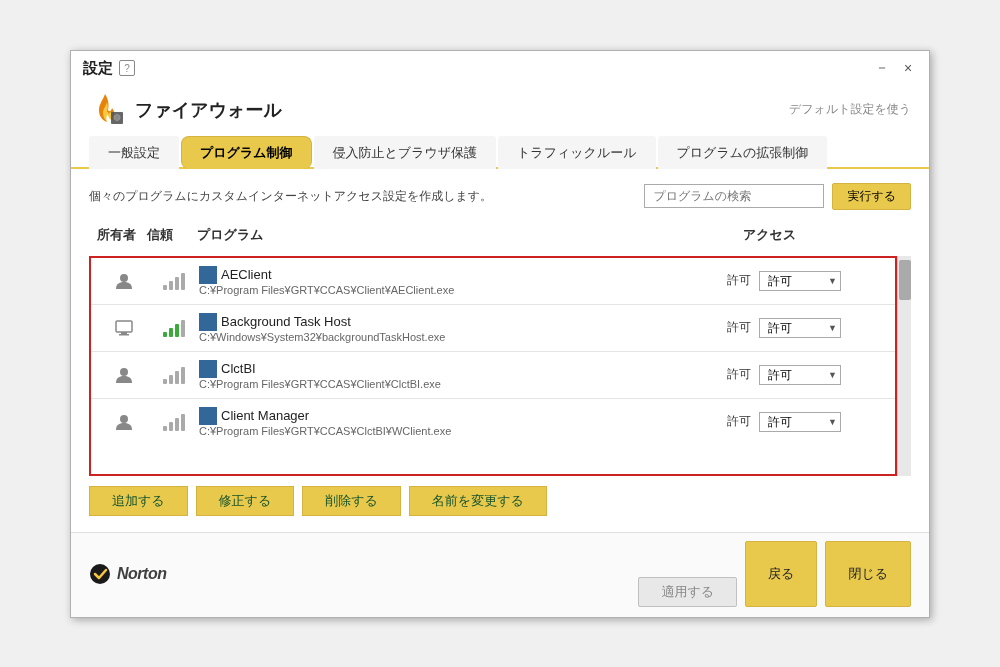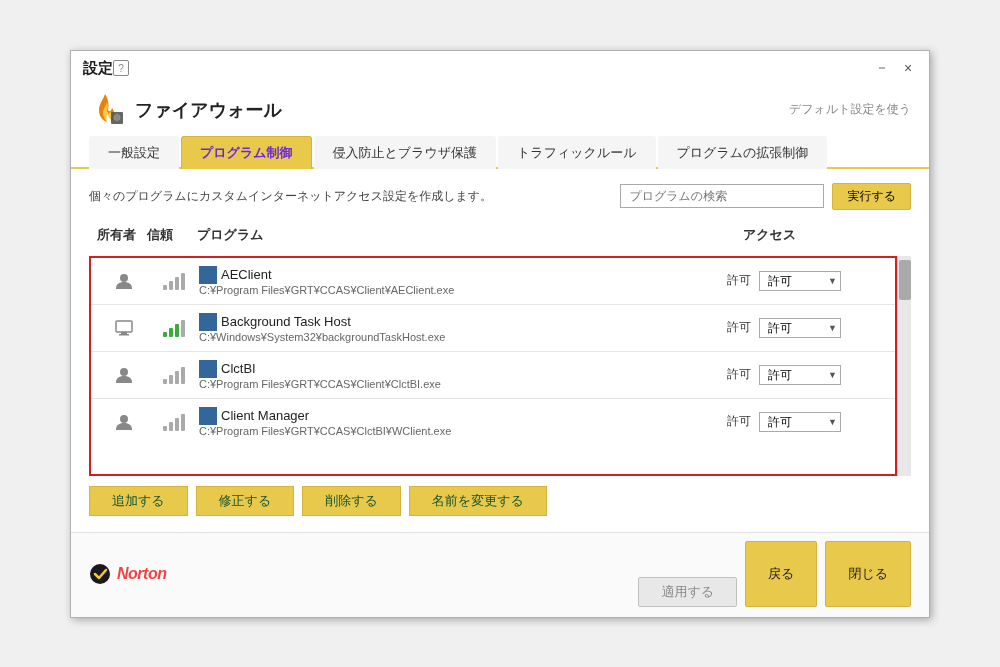--- a/index.html
+++ b/index.html
@@ -25,20 +25,21 @@
     .title-bar {
       display: flex;
       align-items: center;
       justify-content: space-between;
       padding: 8px 12px 4px 12px;
       background: #ffffff;
     }
     .title-bar-left {
       display: flex;
       align-items: center;
+      gap: 6px;
       text-align: center;
     }
     .title-text {
       font-size: 15px;
       font-weight: bold;
       color: #222;
     }
     .help-badge {
       border: 1px solid #888;
       color: #888;
@@ -111,23 +112,24 @@
       border-bottom: none;
       color: #333;
       background: #f5f5f5;
       margin-right: 2px;
       position: relative;
       top: 2px;
       border-radius: 3px 3px 0 0;
     }
     .tab.active {
       background: #e8c94b;
-      color: #6d28d9;
+      color: #000000;
       font-weight: bold;
       border-color: #d4b340;
+      border-radius: 8px;
     }
 
     .content-area {
       padding: 14px 18px 10px 18px;
       flex: 1;
     }
     .search-bar {
       display: flex;
       align-items: center;
       justify-content: space-between;
@@ -139,21 +141,21 @@
     }
     .search-right {
       display: flex;
       gap: 8px;
       align-items: center;
     }
     .search-input {
       border: 1px solid #aaa;
       padding: 4px 8px;
       font-size: 12px;
-      width: 204px;
+      width: 180px;
       outline: none;
     }
     .run-btn {
       background: #e8c94b;
       border: 1px solid #d4b340;
       padding: 4px 14px;
       font-size: 12px;
       cursor: pointer;
       border-radius: 2px;
       font-family: inherit;
@@ -302,21 +304,21 @@
       align-items: center;
       gap: 6px;
     }
     .norton-check {
       width: 22px;
       height: 22px;
     }
     .norton-text {
       font-size: 16px;
       font-weight: bold;
-      color: #ef4444;
+      color: #404040;
       font-style: italic;
       letter-spacing: -0.5px;
     }
     .footer-btns {
       display: flex;
       gap: 8px;
     }
     .apply-btn {
       background: #e8e8e8;
       border: 1px solid #c0c0c0;

